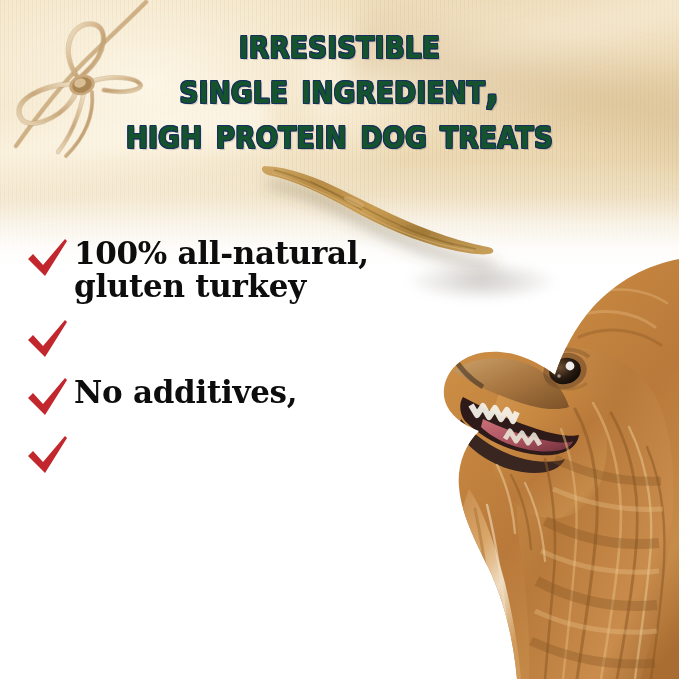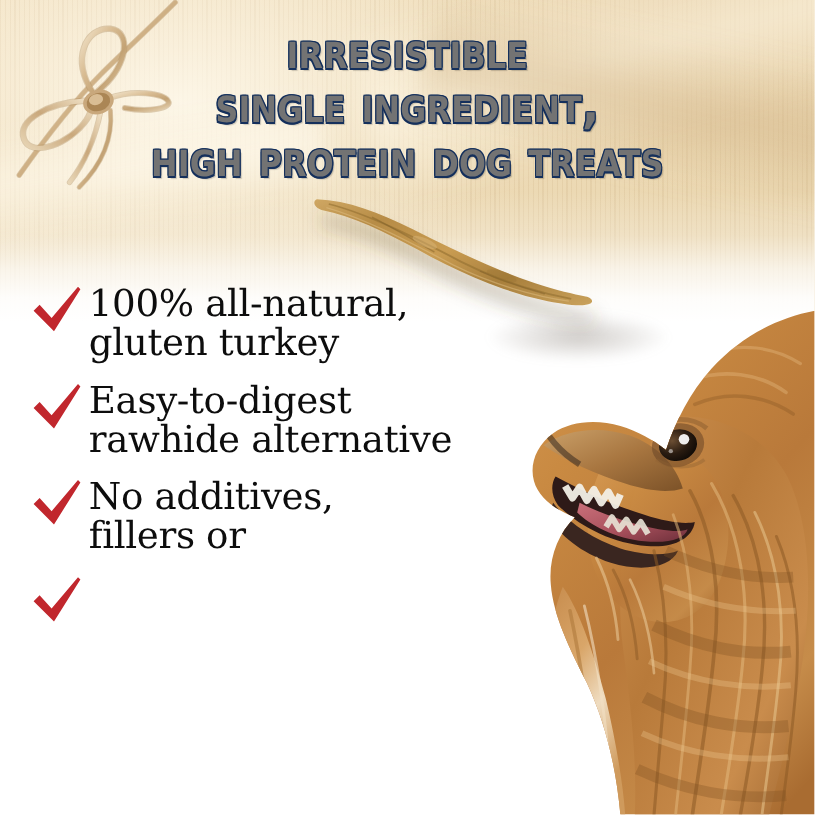--- a/index.html
+++ b/index.html
@@ -98,21 +98,21 @@
   }
 
   
   .headline {
     position: absolute;
     left: 0; top: 22px;
     width: 679px;
     text-align: center;
     font-family: "DejaVu Sans", sans-serif;
     font-weight: bold;
-    color: #737373;
+    color: #14532d;
     line-height: 0.98;
     letter-spacing: 0.2px;
   }
   .hl-line {
     display: block;
     white-space: nowrap;
     font-variant: small-caps;
     text-transform: lowercase;
     transform: scaleX(0.88);
     transform-origin: center top;
@@ -145,21 +145,21 @@
     margin-bottom: 14px;
   }
   .check-icon {
     flex: 0 0 auto;
     width: 44px;
     height: 42px;
     margin-top: 2px;
   }
   .bullet-text {
     font-family: "DejaVu Serif", "Liberation Serif", serif;
-    font-weight: normal;
+    font-weight: bold;
     font-size: 31px;
     line-height: 1.06;
     color: #0d0d0d;
     letter-spacing: -0.3px;
     margin-left: 4px;
     padding-top: 1px;
   }
   .bullet-text .ln { display: block; white-space: nowrap; }
 
   
@@ -287,35 +287,30 @@
         <span class="ln">gluten turkey</span>
       </span>
     </div>
 
     <div class="bullet-row">
       <span class="check-icon">
         <svg width="44" height="42" viewBox="0 0 44 42" aria-hidden="true">
           <path d="M2 21 L7 16 L17 27 L39 1 L41 3 L19 38 Z" fill="#c1272d"></path>
         </svg>
       </span>
-      <span class="bullet-text">
-        <span class="ln">Easy-to-digest</span>
-        <span class="ln">rawhide alternative</span>
-      </span>
     </div>
 
     <div class="bullet-row">
       <span class="check-icon">
         <svg width="44" height="42" viewBox="0 0 44 42" aria-hidden="true">
           <path d="M2 21 L7 16 L17 27 L39 1 L41 3 L19 38 Z" fill="#c1272d"></path>
         </svg>
       </span>
       <span class="bullet-text">
         <span class="ln">No additives,</span>
-        <span class="ln">fillers or</span>
       </span>
     </div>
 
     <div class="bullet-row">
       <span class="check-icon">
         <svg width="44" height="42" viewBox="0 0 44 42" aria-hidden="true">
           <path d="M2 21 L7 16 L17 27 L39 1 L41 3 L19 38 Z" fill="#c1272d"></path>
         </svg>
       </span>
     </div>

